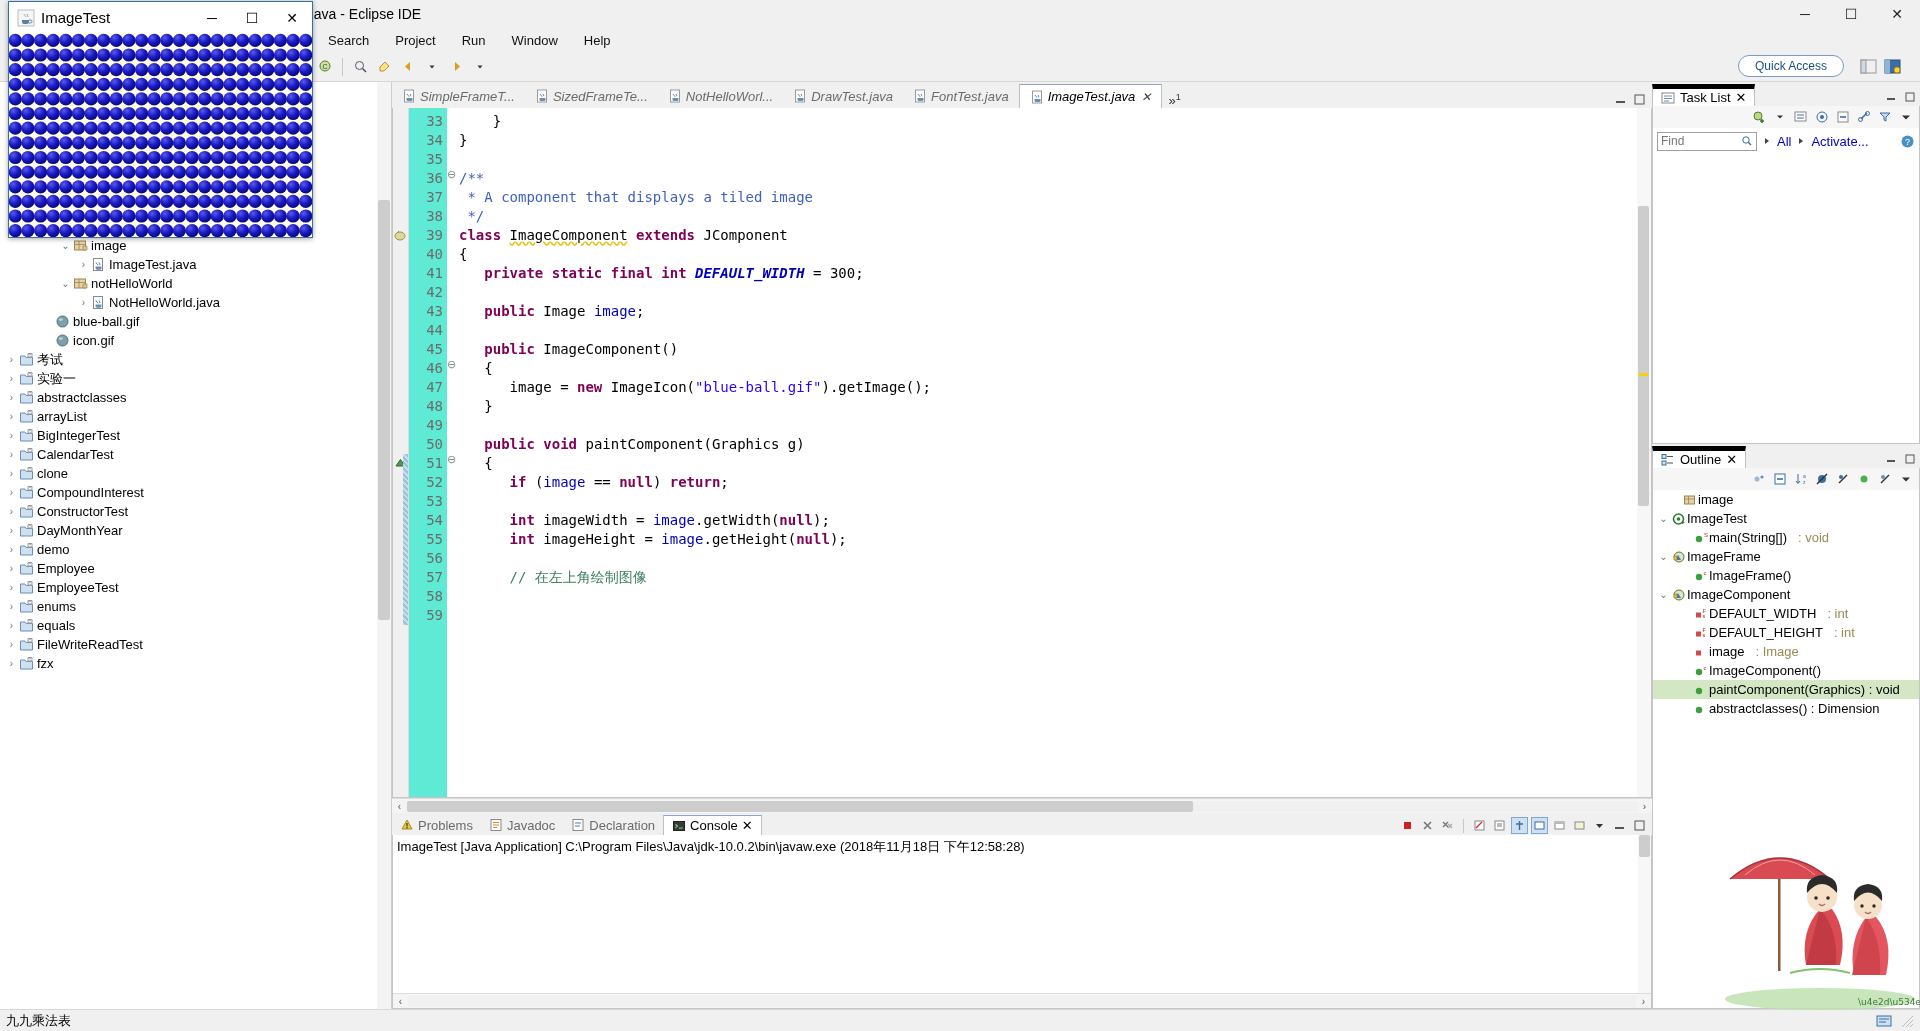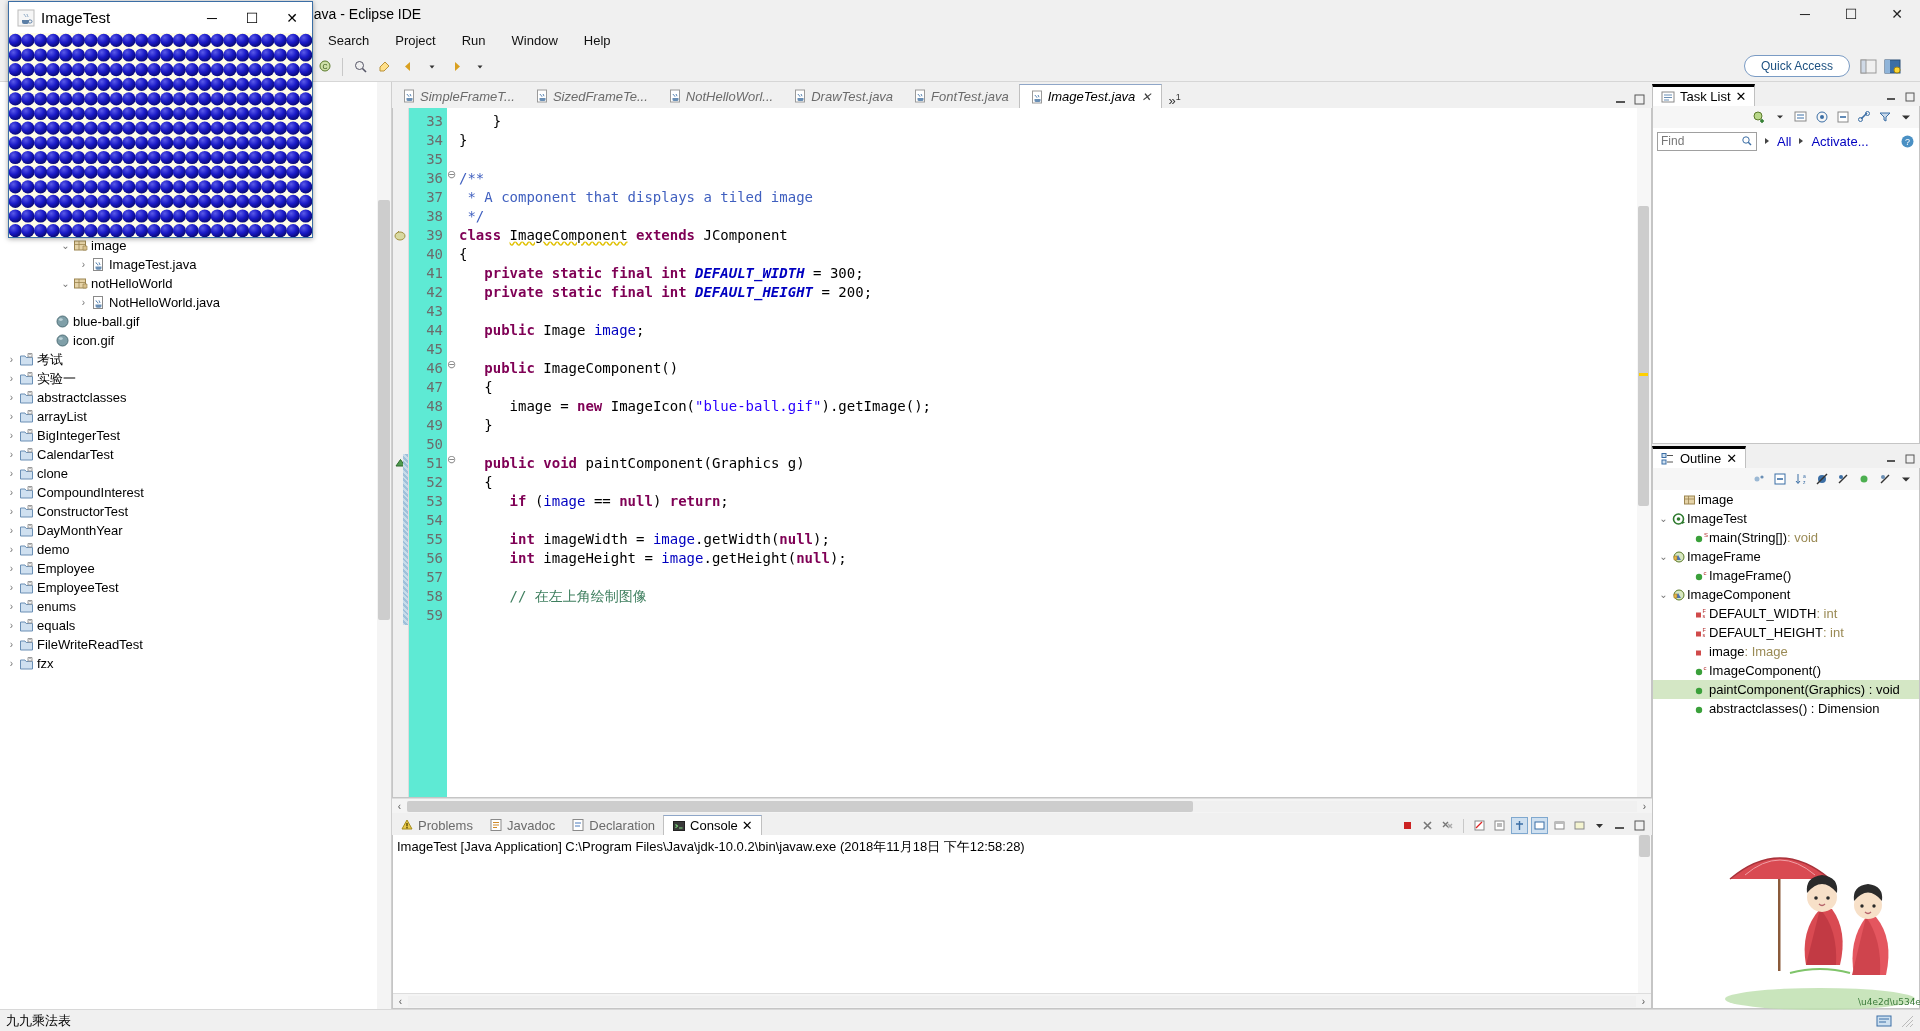--- a/index.html
+++ b/index.html
@@ -29,21 +29,21 @@
   .menubar .mi { font-size: 13px; color: #111; padding: 2px 3px; }
 
   .toolbar {
     height: 30px; background: #f0f0f0; display: flex; align-items: center;
     padding-left: 6px; gap: 2px; border-bottom: 1px solid #d6d6d6; position: relative;
   }
   .tb-btn { width: 22px; height: 22px; display:flex; align-items:center; justify-content:center;
      font-size: 12px; color:#555; }
   .tb-sep { width: 1px; height: 18px; background: #c8c8c8; margin: 0 4px; }
   .quick-access {
-    position:absolute; right: 70px; top: 3px; height: 22px; width: 106px;
+    position:absolute; right: 76px; top: 3px; height: 22px; width: 106px;
     border: 1px solid #7a9bc4; border-radius: 11px; background: #fff;
     font-size: 12px; color: #1c5080; display:flex; align-items:center; justify-content:center;
   }
   .qa-ic { position:absolute; top:4px; width:20px; height:20px; display:flex; align-items:center;justify-content:center;}
 
   .workbench { flex: 1; display: flex; min-height: 0; position: relative; }
 
   
   .left-pane { width: 392px; background: #fff; border-right: 1px solid #cfcfcf; display:flex; flex-direction:column; position: relative;}
   .tree { flex: 1; overflow: hidden; padding-top: 2px; position: relative; }
@@ -102,34 +102,34 @@
   .console-toolbar { position:absolute; right:4px; bottom:1px; display:flex; align-items:center; gap:3px; }
   .ct-ic { width:17px; height:17px; display:flex; align-items:center; justify-content:center; font-size:11px; color:#444; }
   .console-body { flex:1; background:#fff; border:1px solid #c5c5c5; border-top:none; position:relative; overflow:hidden;}
   .console-line { font-size:13px; color:#000; padding: 3px 4px; white-space:nowrap; }
 
   
   .right-pane { width: 268px; display:flex; flex-direction:column; background:#f0f0f0; }
   .view-part { display:flex; flex-direction:column; }
   .view-tabbar { height: 24px; display:flex; align-items:flex-end; position:relative; background:#f0f0f0;}
   .vtab { height:22px; display:flex; align-items:center; gap:5px; padding:0 8px; font-size:13px;
-          background:#fff; border:1px solid #c0c0c0; border-bottom:none; border-top:3px solid #000000; color:#000;}
+          background:#fff; border:1px solid #c0c0c0; border-bottom:none; border-top:5px solid #000000; color:#000;}
   .view-ctrls { position:absolute; right:4px; bottom:3px; display:flex; gap:7px; color:#444; font-size:11px;}
   .view-body { background:#fff; border:1px solid #c5c5c5; border-top:none; flex:1; position:relative; overflow:hidden;}
   .view-toolbar { height:22px; display:flex; align-items:center; justify-content:flex-end; gap:5px; padding-right:5px; background:#f6f6f6;}
   .vt-ic { width:16px; height:16px; display:flex; align-items:center; justify-content:center; font-size:10px; color:#3a6ea5;}
   .tasklist-filter { height:26px; display:flex; align-items:center; gap:5px; padding: 2px 4px; }
   .find-box { width:100px; height:19px; border:1px solid #a0a0a0; background:#fff; display:flex; align-items:center; padding:0 3px; font-size:12px; color:#777;}
   .link-blue { color:#0000c0; font-size:13px; }
 
   .orow { height:19px; display:flex; align-items:center; white-space:nowrap; font-size:13px;}
   .orow.sel { background:#d4e7c5; }
   .oarrow { width:13px; text-align:center; font-size:10px; color:#767676;}
   .oicon { width:17px; display:flex; align-items:center; justify-content:center; position:relative;}
-  .type-void { color:#9a8a55; }
+  .type-void { color:#9a8a55;margin-left:11px; }
 
   
   .statusbar { height:22px; background:#f0f0f0; display:flex; align-items:center; padding: 0 6px;
      border-top:1px solid #d8d8d8; font-size:13px; color:#000; position:relative; }
   .sb-right { position:absolute; right:6px; display:flex; gap:8px; align-items:center;}
 
   
   #appwin {
     position:absolute; left:8px; top:1px; width:305px; height:237px;
     border:1px solid #3b6ea5; background:#fff; box-shadow: 0 1px 5px rgba(0,0,0,.35);
@@ -838,21 +838,20 @@
             <div class="code-area" id="code-area">
                 <div class="cline"><span>    }</span></div>
                 <div class="cline"><span>}</span></div>
                 <div class="cline"><span></span></div>
                 <div class="cline"><span class="jdoc">/**</span></div>
                 <div class="cline"><span class="jdoc"> * A component that displays a tiled image</span></div>
                 <div class="cline"><span class="jdoc"> */</span></div>
                 <div class="cline"><span class="kw">class </span><span class="ann">ImageComponent</span><span class="kw"> extends </span><span>JComponent</span></div>
                 <div class="cline"><span>{</span></div>
                 <div class="cline"><span>   </span><span class="kw">private static final int </span><span class="stfin">DEFAULT_WIDTH</span><span> = </span><span>300</span><span>;</span></div>
-                <div class="cline"><span>   </span><span class="kw">private static final int </span><span class="stfin">DEFAULT_HEIGHT</span><span> = </span><span>200</span><span>;</span></div>
                 <div class="cline"><span></span></div>
                 <div class="cline"><span>   </span><span class="kw">public </span><span>Image </span><span class="fld">image</span><span>;</span></div>
                 <div class="cline"><span></span></div>
                 <div class="cline"><span>   </span><span class="kw">public </span><span>ImageComponent()</span></div>
                 <div class="cline"><span>   {</span></div>
                 <div class="cline"><span>      image = </span><span class="kw">new </span><span>ImageIcon(</span><span class="str">"blue-ball.gif"</span><span>).getImage();</span></div>
                 <div class="cline"><span>   }</span></div>
                 <div class="cline"><span></span></div>
                 <div class="cline"><span>   </span><span class="kw">public void </span><span>paintComponent(Graphics g)</span></div>
                 <div class="cline"><span>   {</span></div>

